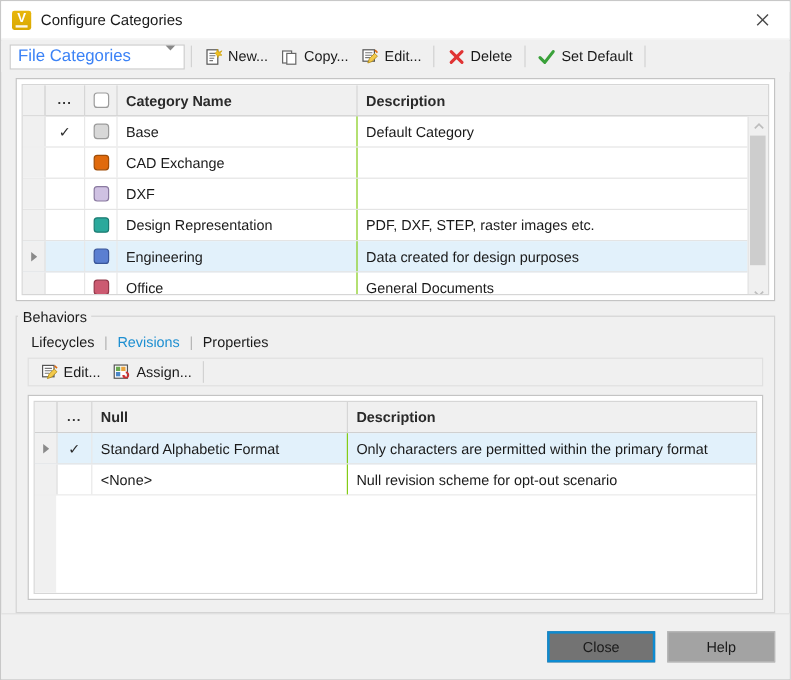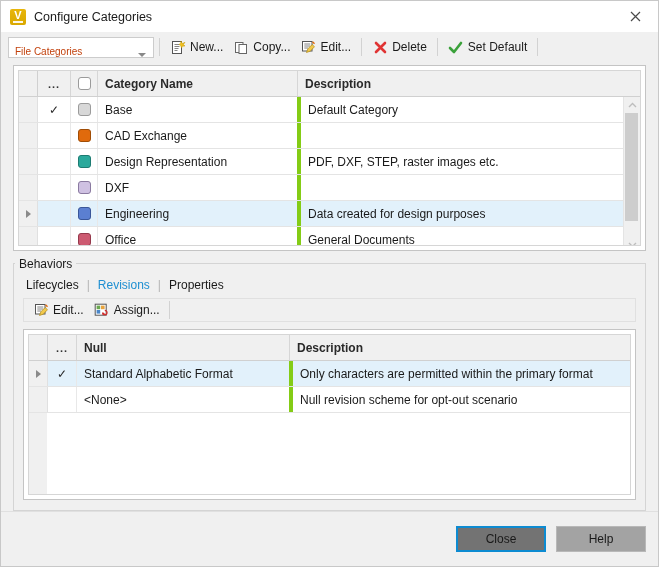--- a/index.html
+++ b/index.html
@@ -90,24 +90,24 @@
     background: #f0f0f0;
     margin-top: 1px;
   }
   .combo {
     width: 146px;
     height: 21px;
     background: #ffffff;
     border: 1px solid #cccccc;
     box-sizing: border-box;
     display: flex;
-    align-items: flex-end;
+    align-items: flex-start;
     padding-left: 6px;
-    font-size: 10px;
-    color: #c2410c;
+    font-size: 14px;
+    color: #3b82f6;
     position: relative;
   }
   .combo .caret {
     position: absolute;
     right: 7px;
     width: 0; height: 0;
     border-left: 4px solid transparent;
     border-right: 4px solid transparent;
     border-top: 4px solid #888;
   }
@@ -198,21 +198,21 @@
   .sw {
     width: 13px; height: 13px;
     border-radius: 3px;
     box-sizing: border-box;
   }
   .sw.empty { background: #ffffff; border: 1px solid #9b9b9b; }
   .c-name {
     flex: 0 0 192px;
     display: flex; align-items: center;
     padding-left: 7px;
-    border-right: 4px solid #84cc16;
+    border-right: 1px solid #84cc16;
     overflow: hidden; white-space: nowrap;
   }
   .grow.header .c-name { border-right:1px solid #d6d6d6; }
   .c-desc {
     flex: 1 1 auto;
     display: flex; align-items: center;
     padding-left: 7px;
     overflow: hidden; white-space: nowrap;
   }
   .grid-body { flex: 1 1 auto; display: flex; }
@@ -452,36 +452,36 @@
               </div>
             <div class="c-name">CAD Exchange</div>
           </div>
 
           <div class="grow">
             <div class="c-arrow"></div>
             <div class="c-check">
                 <span class="check-mark"></span>
               </div>
             <div class="c-swatch">
-                <span class="sw" style="background:#2ba99c;border:1px solid #1d7b72;"></span>
-              </div>
-            <div class="c-name">Design Representation</div>
-            <div class="c-desc">PDF, DXF, STEP, raster images etc.</div>
+                <span class="sw" style="background:#cfc1e2;border:1px solid #8a7aa0;"></span>
+              </div>
+            <div class="c-name">DXF</div>
+            <div class="c-desc"></div>
           </div>
 
           <div class="grow">
             <div class="c-arrow"></div>
             <div class="c-check">
                 <span class="check-mark"></span>
               </div>
             <div class="c-swatch">
-                <span class="sw" style="background:#cfc1e2;border:1px solid #8a7aa0;"></span>
-              </div>
-            <div class="c-name">DXF</div>
-            <div class="c-desc"></div>
+                <span class="sw" style="background:#2ba99c;border:1px solid #1d7b72;"></span>
+              </div>
+            <div class="c-name">Design Representation</div>
+            <div class="c-desc">PDF, DXF, STEP, raster images etc.</div>
           </div>
 
           <div class="grow selected">
             <div class="c-arrow">
                 <span class="tri"></span>
               </div>
             <div class="c-check">
                 <span class="check-mark"></span>
               </div>
             <div class="c-swatch">

